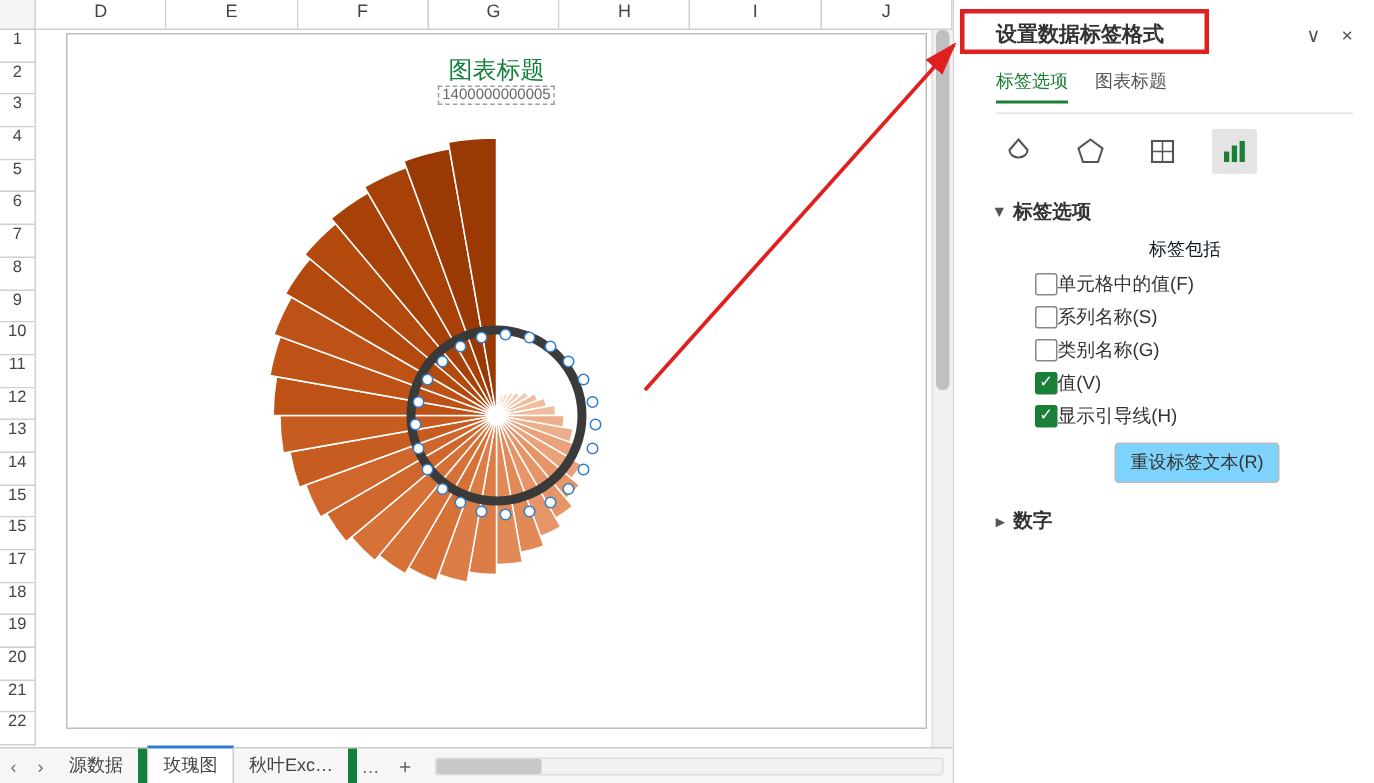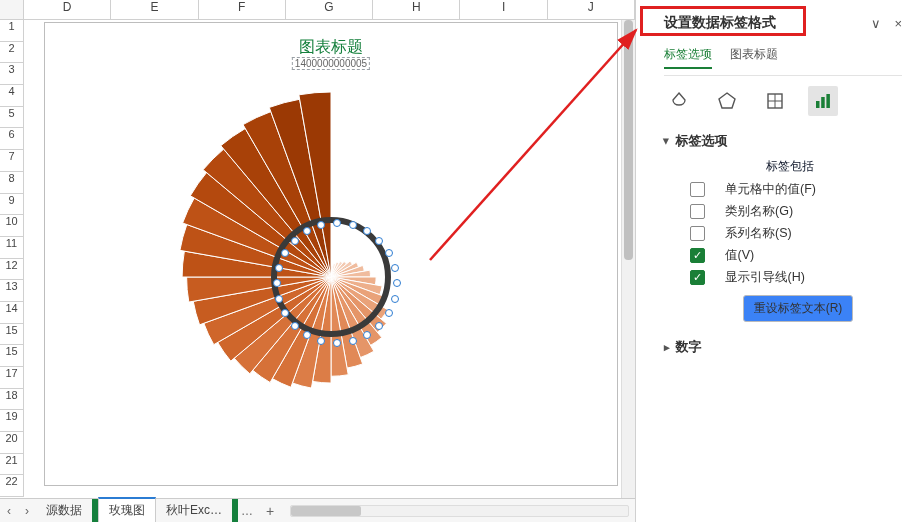--- a/index.html
+++ b/index.html
@@ -39,27 +39,27 @@
 .subtab{font-size:12px;color:#555;cursor:pointer;padding-bottom:4px;}
 .subtab.active{color:#1a7f37;border-bottom:2px solid #1a7f37;font-weight:500;}
 .iconrow{display:flex;gap:18px;margin:6px 0 16px 0;align-items:center;}
 .iconbtn{width:30px;height:30px;display:flex;align-items:center;justify-content:center;border-radius:2px;cursor:pointer;}
 .iconbtn.active{background:#e4e4e4;}
 .section{margin-bottom:12px;}
 .sec-hdr{display:flex;align-items:center;gap:6px;font-weight:600;font-size:13px;cursor:pointer;margin-bottom:8px;}
 .chev{display:inline-block;transform:rotate(0deg);font-size:11px;color:#555;}
 .chev.open{transform:rotate(90deg);}
 .field-label{font-size:12px;color:#0f172a;margin:4px 0 6px 14px;}
-.chk{display:flex;align-items:center;gap:20px;margin:5px 0 5px 26px;font-size:12.5px;cursor:pointer;}
+.chk{display:flex;align-items:center;gap:0;margin:5px 0 5px 26px;font-size:12.5px;cursor:pointer;}
 .cbox{width:15px;height:15px;border:1.5px solid #888;border-radius:2px;display:flex;align-items:center;justify-content:center;background:#fff;}
 .cbox.checked{background:#1a7f37;border-color:#1a7f37;}
 .cbox.checked::after{content:"✓";color:#fff;font-size:11px;line-height:1;}
 .sep-row{display:flex;align-items:center;gap:10px;margin:10px 0 10px 26px;font-size:12.5px;}
 .sep-select{flex:0 0 96px;height:24px;border:1px solid #bbb;border-radius:2px;font-size:12px;padding:0 6px;display:flex;align-items:center;justify-content:space-between;cursor:pointer;}
-.btn{display:inline-block;margin:4px 0 4px 30px;padding:4px 10px;border:1px solid #bbb;border-radius:3px;font-size:12px;background:#3b82f6;cursor:pointer;}
+.btn{display:inline-block;margin:4px 0 4px 30px;padding:4px 10px;border:1px solid #bbb;border-radius:3px;font-size:12px;background:#7dd3fc;cursor:pointer;}
 </style>
 </head>
 <body>
 
 <div class="app">
 
   <div class="sheet-area">
     <div class="col-headers">
       <div class="rowh-spacer"></div>
       <div class="colh">D</div>
@@ -230,25 +230,25 @@
           <span>标签选项</span>
         </div>
       <div class="field-label">标签包括</div>
       <div id="checks">
           <div class="chk">
             <span class="cbox"></span>
             <span>单元格中的值(F)</span>
           </div>
           <div class="chk">
             <span class="cbox"></span>
+            <span>系列名称(S)</span>
+          </div>
+          <div class="chk">
+            <span class="cbox"></span>
             <span>类别名称(G)</span>
-          </div>
-          <div class="chk">
-            <span class="cbox"></span>
-            <span>系列名称(S)</span>
           </div>
           <div class="chk">
             <span class="cbox checked"></span>
             <span>值(V)</span>
           </div>
           <div class="chk">
             <span class="cbox checked"></span>
             <span>显示引导线(H)</span>
           </div>
         </div>

